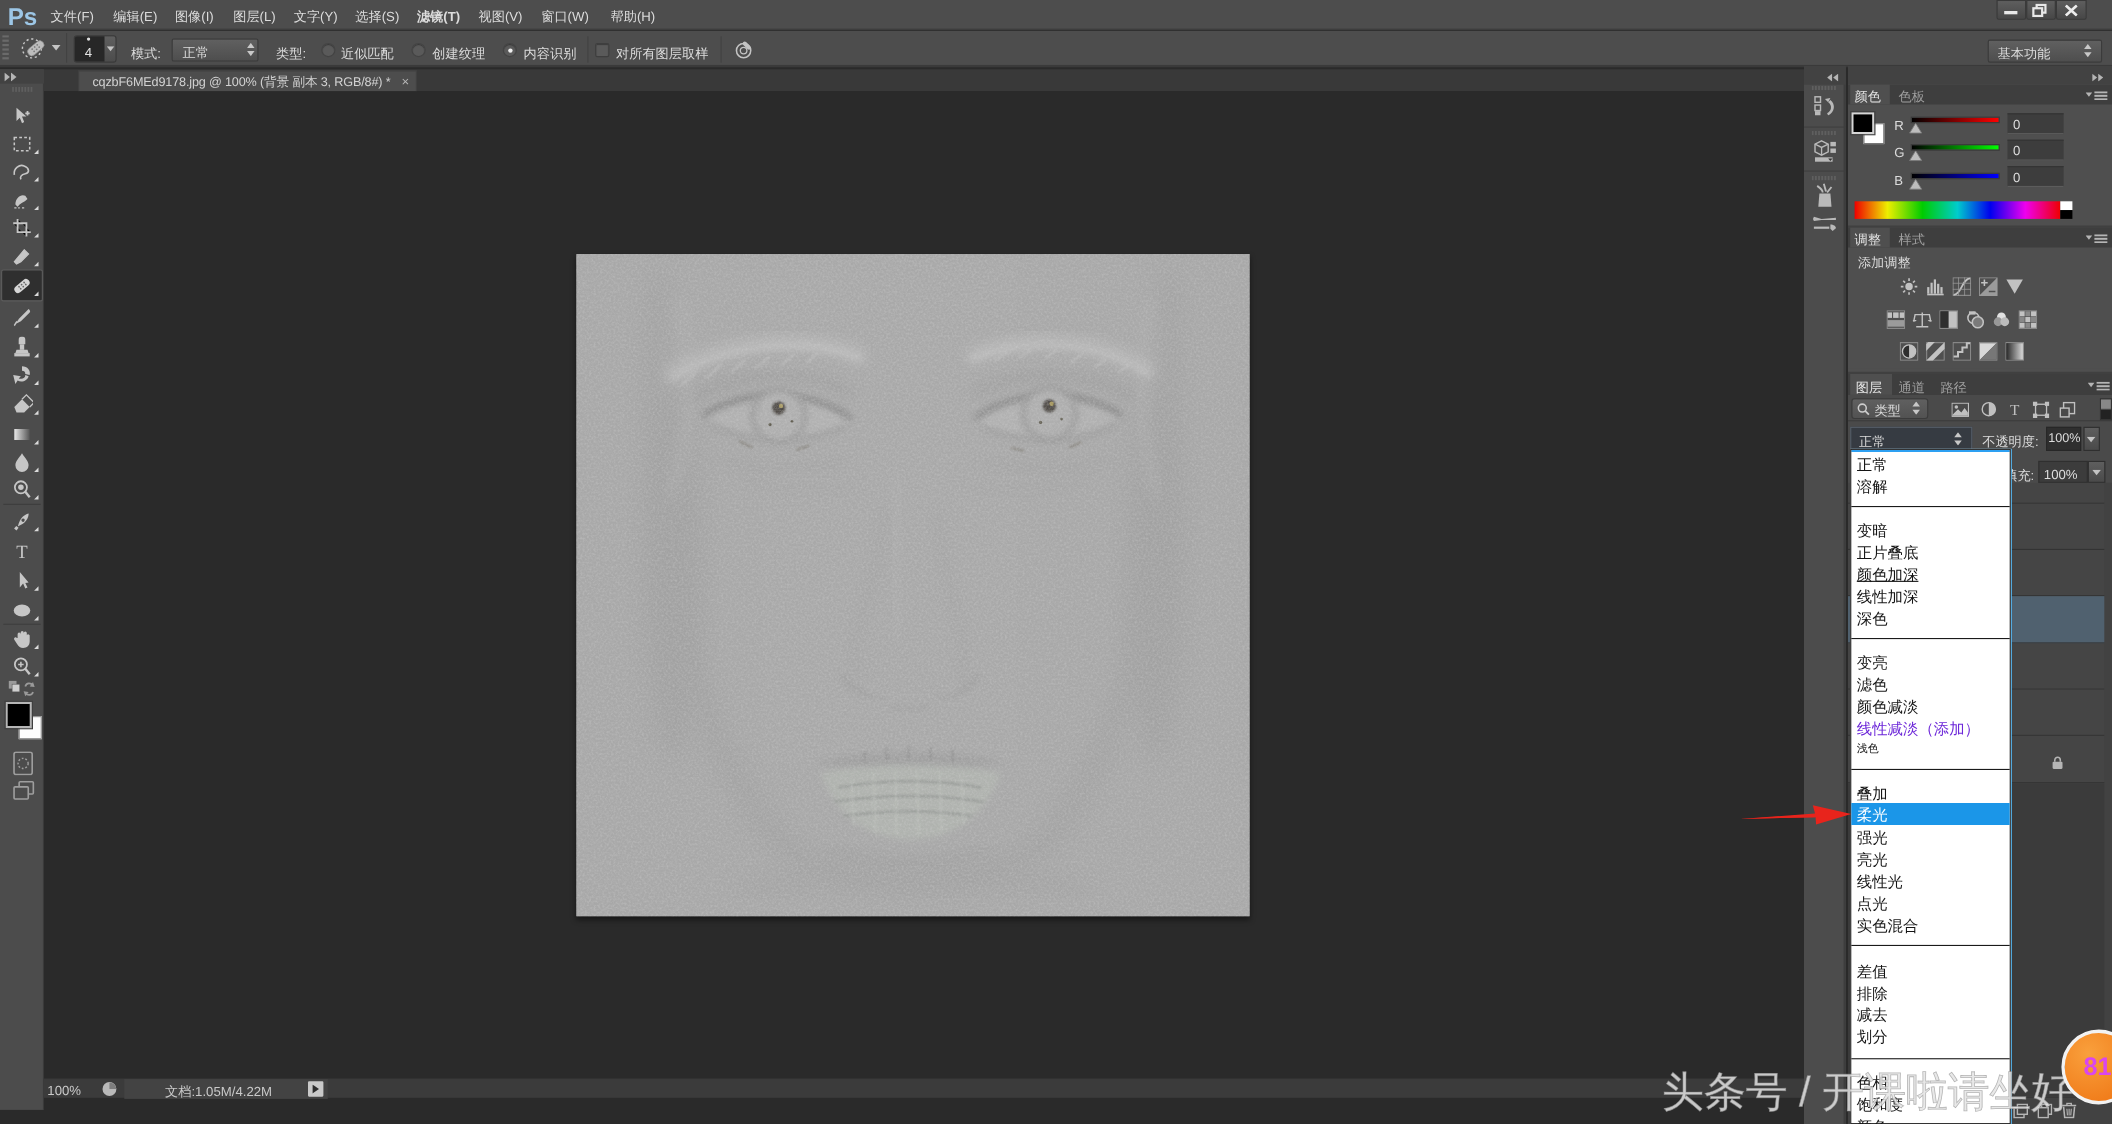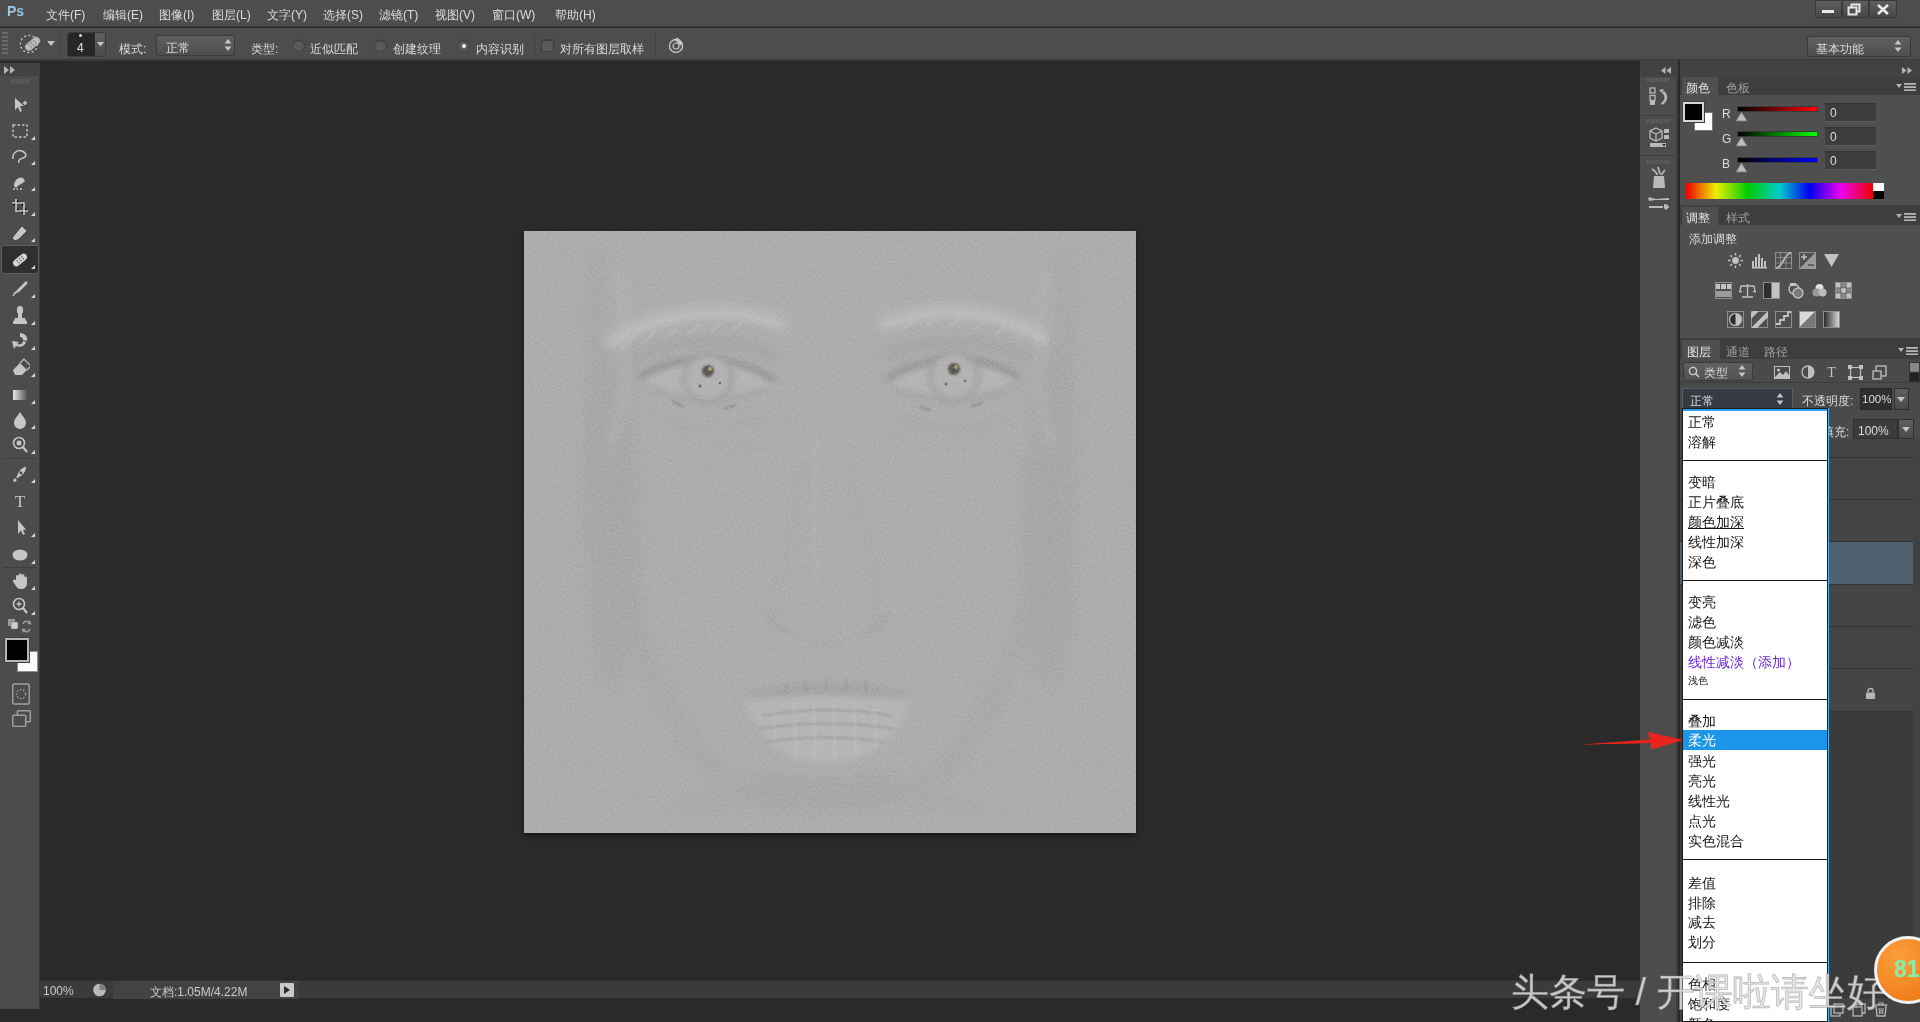--- a/index.html
+++ b/index.html
@@ -8,28 +8,28 @@
 .abs { position:absolute; }
 #root { position:relative; width:1920px; height:1022px; }
 .txt { color:#dcdcdc; font-size:12px; white-space:nowrap; }
 .dim { color:#9f9f9f; }
 </style>
 </head>
 <body>
 <div id="root">
 
 <div class="abs" id="menubar" style="left:0;top:0;width:1920px;height:27px;background:#4d4d4d;border-bottom:1px solid #3c3c3c;">
-  <div class="abs" style="left:7px;top:3px;width:25px;height:21px;color:#9cc6e6;font-size:14px;font-weight:bold;">Ps</div>
+  <div class="abs" style="left:7px;top:3px;width:25px;height:21px;color:#9cc6e6;font-size:22px;font-weight:bold;">Ps</div>
   <div class="abs txt" style="left:46px;top:7px;">文件(F)</div>
   <div class="abs txt" style="left:103px;top:7px;">编辑(E)</div>
   <div class="abs txt" style="left:159px;top:7px;">图像(I)</div>
   <div class="abs txt" style="left:212px;top:7px;">图层(L)</div>
   <div class="abs txt" style="left:267px;top:7px;text-align:center;">文字(Y)</div>
   <div class="abs txt" style="left:323px;top:7px;">选择(S)</div>
-  <div class="abs txt" style="left:379px;top:7px;">滤镜(T)</div>
+  <div class="abs txt" style="left:379px;top:7px;font-weight:bold;">滤镜(T)</div>
   <div class="abs txt" style="left:435px;top:7px;">视图(V)</div>
   <div class="abs txt" style="left:492px;top:7px;">窗口(W)</div>
   <div class="abs txt" style="left:555px;top:7px;">帮助(H)</div>
 
   <div class="abs" style="left:1815px;top:0;width:27px;height:18px;background:linear-gradient(#5e5e5e,#474747);border:1px solid #393939;border-radius:0 0 2px 2px;"></div>
   <div class="abs" style="left:1842px;top:0;width:27px;height:18px;background:linear-gradient(#5e5e5e,#474747);border:1px solid #393939;border-radius:0 0 2px 2px;"></div>
   <div class="abs" style="left:1869px;top:0;width:28px;height:18px;background:linear-gradient(#5e5e5e,#474747);border:1px solid #393939;border-radius:0 0 2px 2px;"></div>
   <div class="abs" style="left:1822px;top:10px;width:12px;height:3px;background:#e8e8e8;"></div>
   <svg class="abs" style="left:1847px;top:3px;" width="16" height="13" viewBox="0 0 16 13">
     <rect x="4.5" y="1.5" width="8" height="7" fill="none" stroke="#e8e8e8" stroke-width="2"></rect>
@@ -106,20 +106,25 @@
   </svg>
 
   <div class="abs" style="left:1807px;top:8px;width:104px;height:21px;background:linear-gradient(#606060,#4e4e4e);border:1px solid #3b3b3b;border-radius:2px;"></div>
   <div class="abs txt" style="left:1816px;top:13px;">基本功能</div>
   <svg class="abs" style="left:1894px;top:12px;" width="8" height="12">
         <path d="M4 0 L7.4 4.6 L0.6 4.6 Z" fill="#c8c8c8"></path>
         <path d="M4 12 L7.4 7.4 L0.6 7.4 Z" fill="#c8c8c8"></path>
       </svg>
 </div>
 
+<div class="abs" id="tabbar" style="left:40px;top:63px;width:1600px;height:20px;background:#393939;">
+  <div class="abs" style="left:31px;top:1px;width:308px;height:19px;background:#4d4d4d;border:1px solid #404040;border-bottom:none;"></div>
+  <div class="abs" style="left:44px;top:4px;color:#d2d2d2;font-size:11.5px;letter-spacing:-0.15px;white-space:nowrap;">cqzbF6MEd9178.jpg @ 100% (背景 副本 3, RGB/8#) *</div>
+  <div class="abs" style="left:325px;top:4px;color:#b8b8b8;font-size:12px;">×</div>
+</div>
 
 <div class="abs" id="canvas" style="left:40px;top:83px;width:1600px;height:897px;background:#2a2a2a;"></div>
 
 <div class="abs" id="faceimg" style="left:524px;top:231px;width:612px;height:602px;background:#a9a9a9;box-shadow:0 3px 5px rgba(0,0,0,0.45);"><svg width="612" height="602" viewBox="0 0 612 602">
         <defs>
           <filter id="b10" x="-30%" y="-30%" width="160%" height="160%">
             <feGaussianBlur stdDeviation="10"></feGaussianBlur>
           </filter>
           <filter id="b6" x="-30%" y="-30%" width="160%" height="160%">
             <feGaussianBlur stdDeviation="6"></feGaussianBlur>
@@ -788,15 +793,15 @@
 </div>
 
 <svg class="abs" style="left:1580px;top:728px;" width="104" height="24" viewBox="0 0 104 24">
   <path d="M2 16.5 L70 11.5 L68 4 L103 12 L71 21.5 L70.5 15 Z" fill="#e8241c"></path>
   <path d="M2 16.5 L70 12.5 L70 15 Z" fill="#e8241c"></path>
 </svg>
 
 <div class="abs" style="left:1511px;top:967px;width:420px;color:rgba(228,228,228,0.85);font-size:38px;white-space:nowrap;-webkit-text-stroke:0.7px rgba(140,140,140,0.6);">头条号 / 开课啦请坐好</div>
 
 <div class="abs" style="left:1874px;top:936px;width:68px;height:68px;border-radius:50%;background:radial-gradient(circle at 35% 30%,#f9a03c,#ee7211);border:3px solid #f2f2f2;"></div>
-<div class="abs" style="left:1894px;top:956px;color:#86efac;font-size:23px;font-weight:bold;">81</div>
+<div class="abs" style="left:1894px;top:956px;color:#d946ef;font-size:23px;font-weight:bold;">81</div>
 
 </div>
 
 </body></html>

